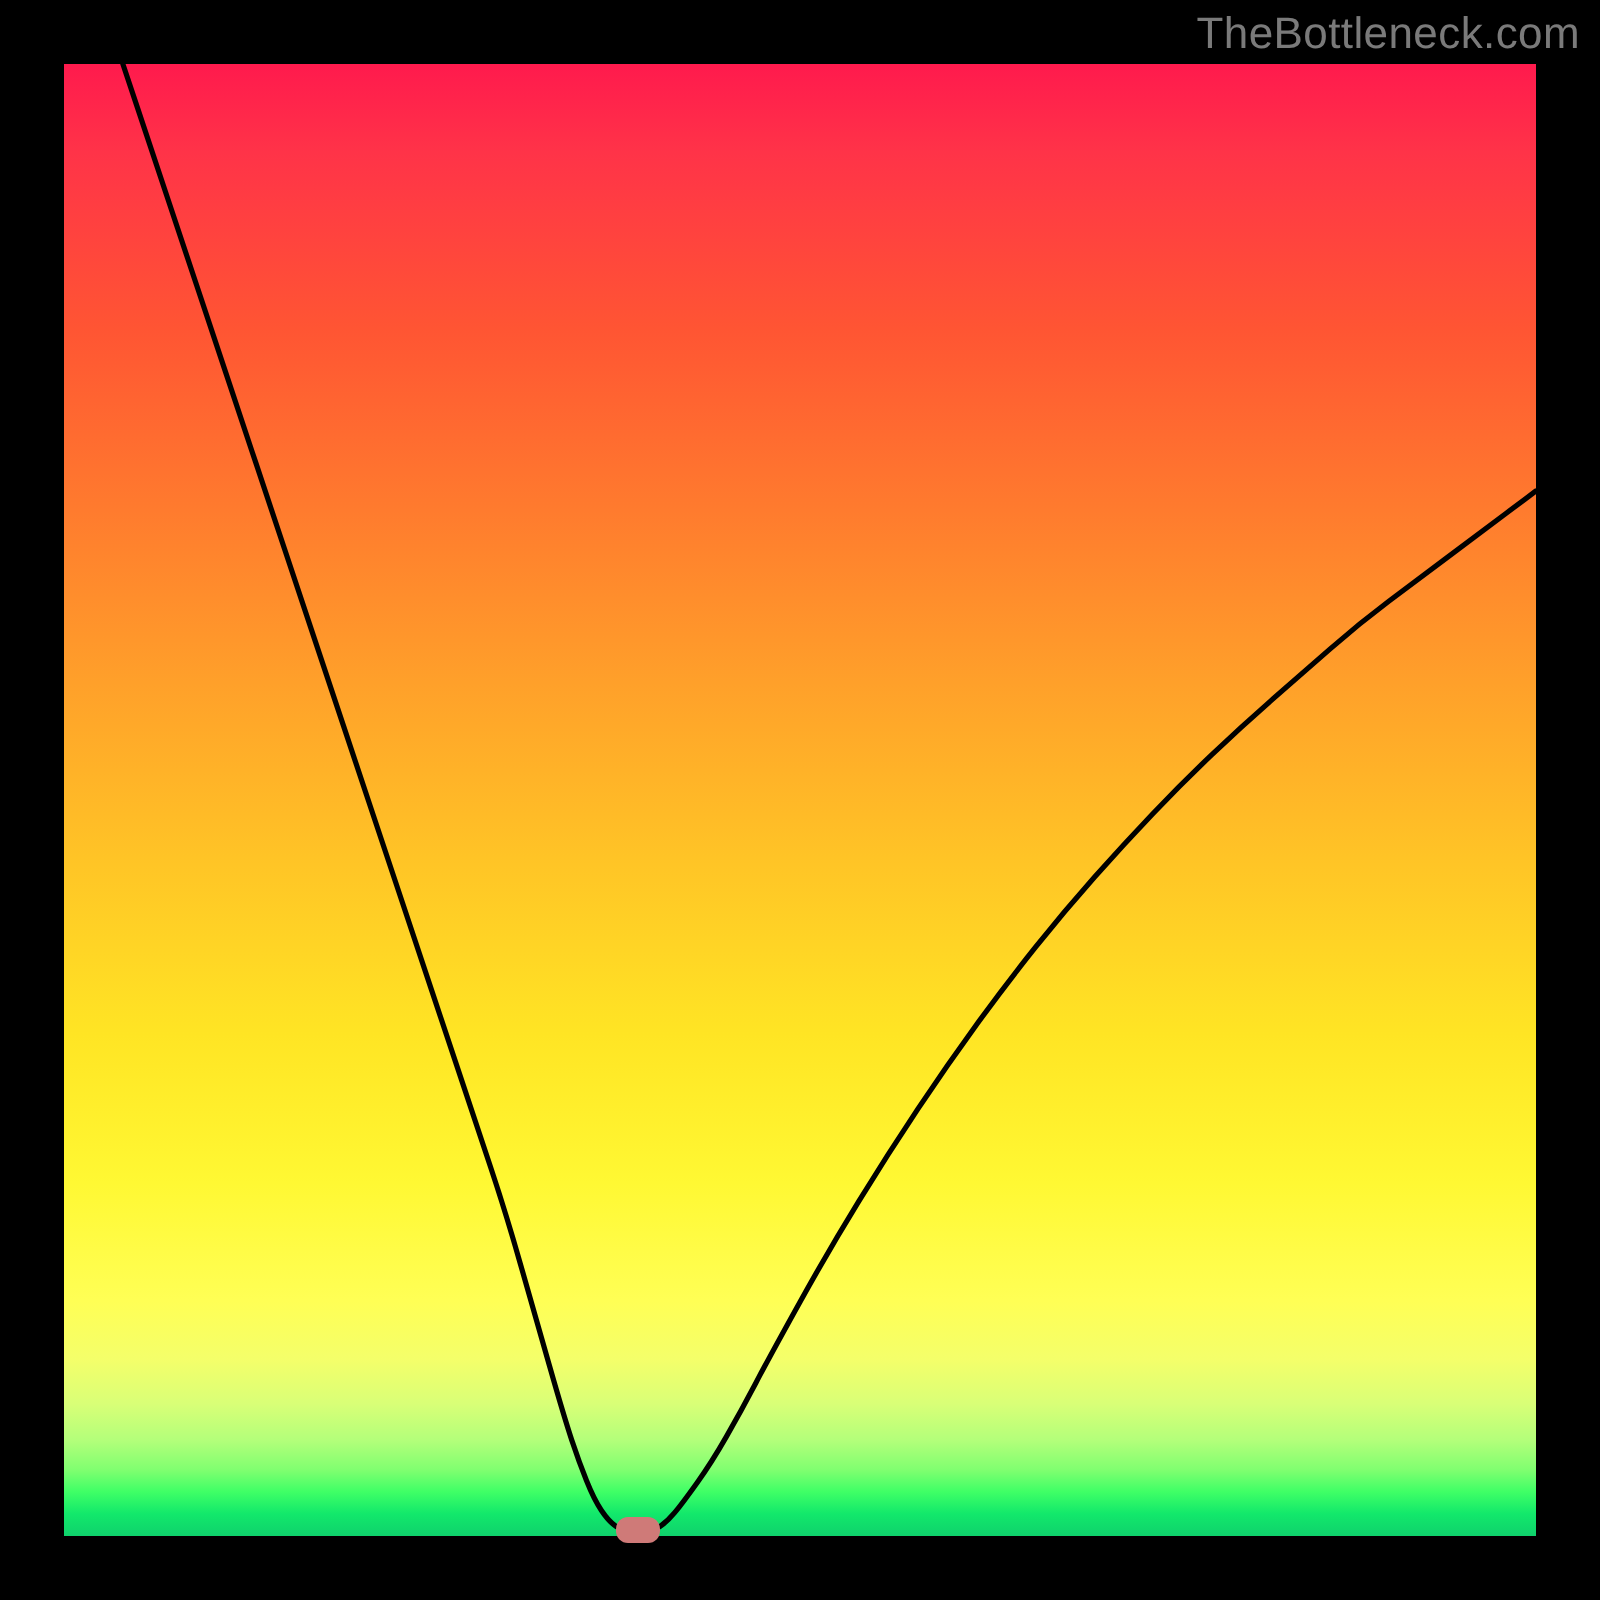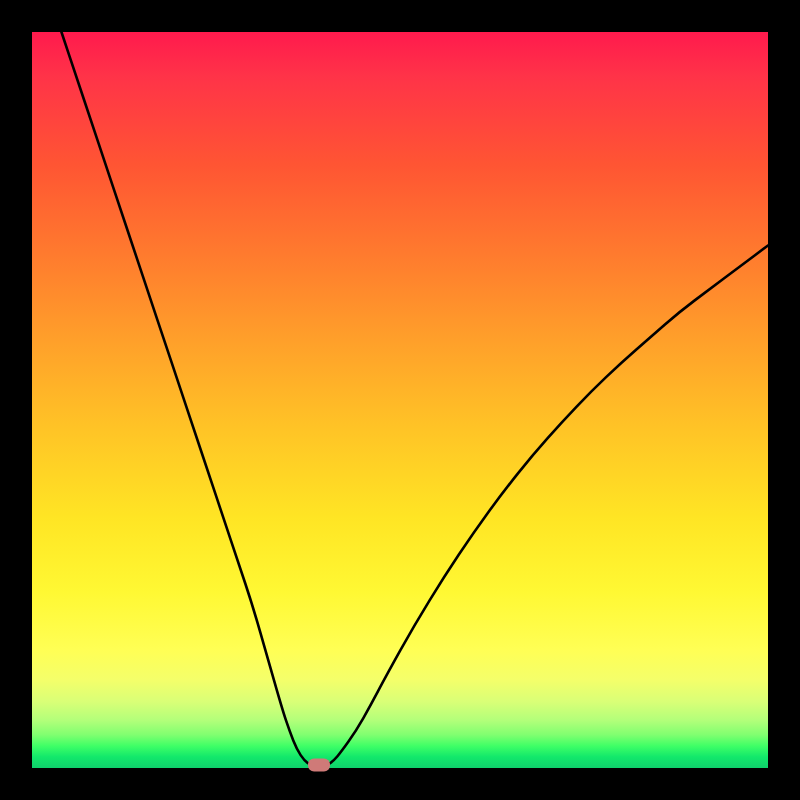--- a/index.html
+++ b/index.html
@@ -69,19 +69,20 @@
     top: 0;
     width: 736px;
     height: 736px;
     overflow: visible;
   }
 </style>
 </head>
 <body>
 
 <div class="frame">
+  <div class="watermark">TheBottleneck.com</div>
   <div class="plot">
     <svg class="curve" viewBox="0 0 736 736" preserveAspectRatio="none">
       <path id="curve-path" fill="none" stroke="#000" stroke-width="2.6" stroke-linecap="round" stroke-linejoin="round" d="M 29.44 0.00 Q 29.44 0.00 36.80 22.08 Q 44.16 44.16 51.52 66.24 Q 58.88 88.32 66.24 110.40 Q 73.60 132.48 80.96 154.56 Q 88.32 176.64 95.68 198.72 Q 103.04 220.80 110.40 242.88 Q 117.76 264.96 125.12 287.04 Q 132.48 309.12 139.84 331.20 Q 147.20 353.28 154.56 375.36 Q 161.92 397.44 169.28 419.52 Q 176.64 441.60 184.00 463.68 Q 191.36 485.76 198.72 507.84 Q 206.08 529.92 213.44 552.00 Q 220.80 574.08 228.16 599.84 Q 235.52 625.60 242.88 651.36 Q 250.24 677.12 253.92 688.16 Q 257.60 699.20 261.28 708.40 Q 264.96 717.60 268.64 723.12 Q 272.32 728.64 276.00 731.22 Q 279.68 733.79 283.36 734.90 Q 287.04 736.00 290.72 734.90 Q 294.40 733.79 298.08 731.22 Q 301.76 728.64 305.44 724.22 Q 309.12 719.81 316.48 709.50 Q 323.84 699.20 331.20 686.32 Q 338.56 673.44 345.92 659.46 Q 353.28 645.47 368.00 618.98 Q 382.72 592.48 397.44 568.56 Q 412.16 544.64 426.88 522.56 Q 441.60 500.48 456.32 480.24 Q 471.04 460.00 485.76 441.60 Q 500.48 423.20 515.20 406.64 Q 529.92 390.08 544.64 374.62 Q 559.36 359.17 574.08 345.18 Q 588.80 331.20 603.52 318.32 Q 618.24 305.44 632.96 292.56 Q 647.68 279.68 662.40 268.64 Q 677.12 257.60 691.84 246.56 Q 706.56 235.52 721.28 224.48 T 736.00 213.44"></path>
     </svg>
     <div id="min-marker" class="marker" style="left: 287.04px; top: 733px;"></div>
   </div>
 </div>
 
 </body></html>

